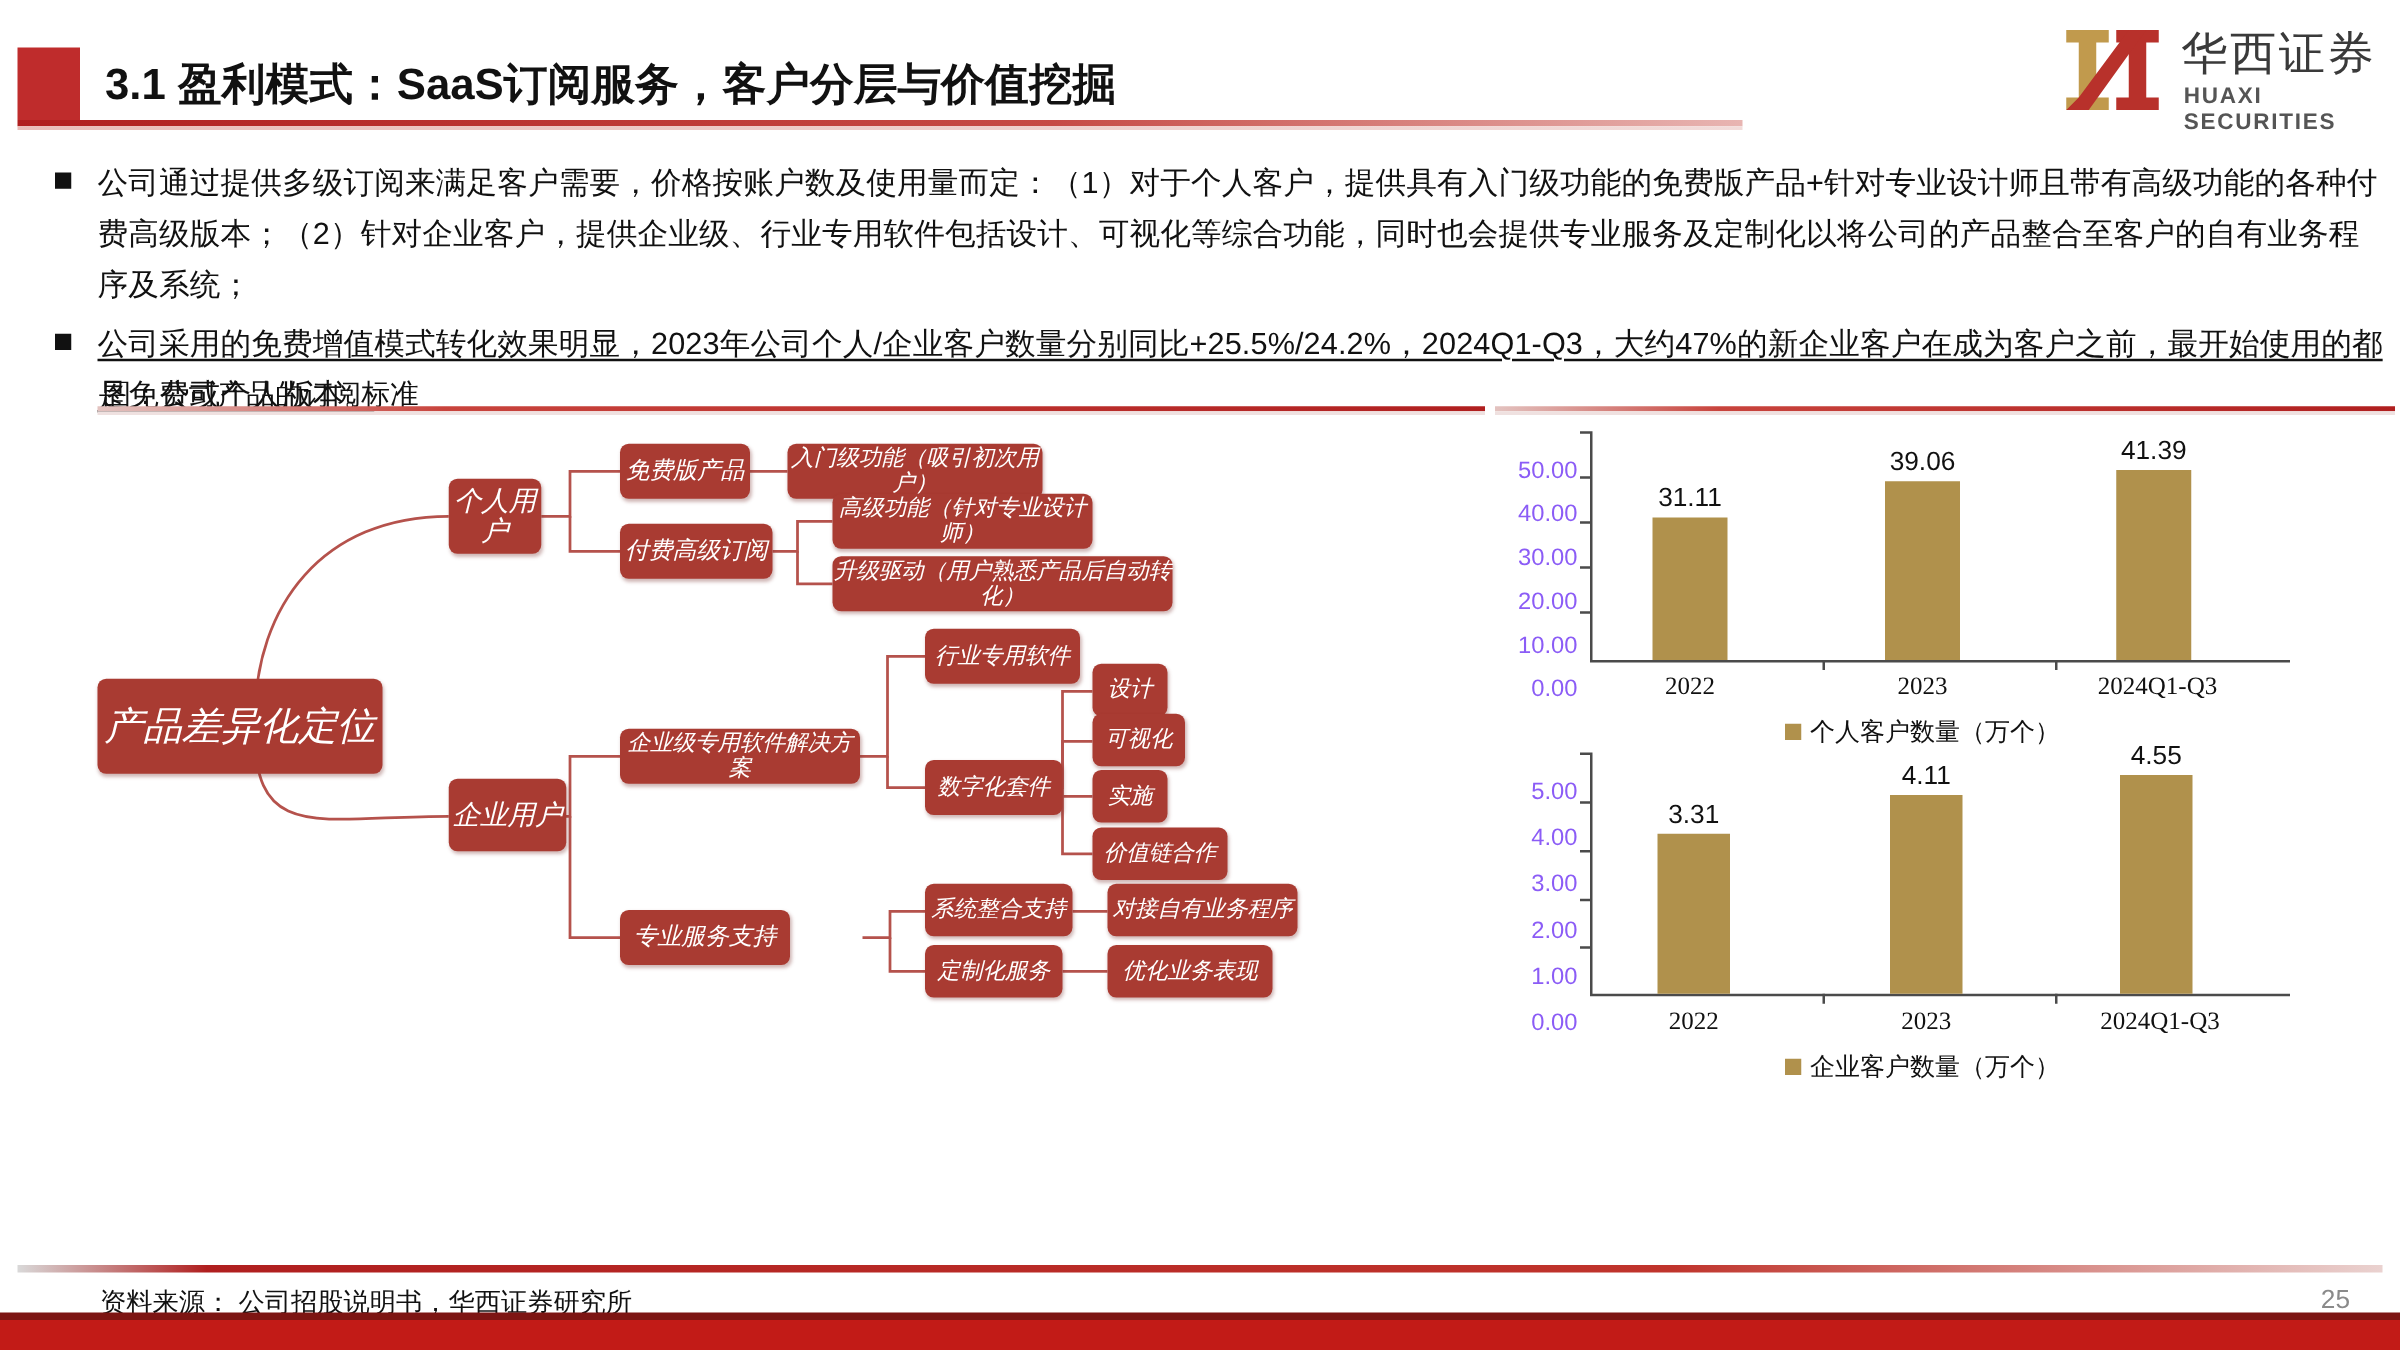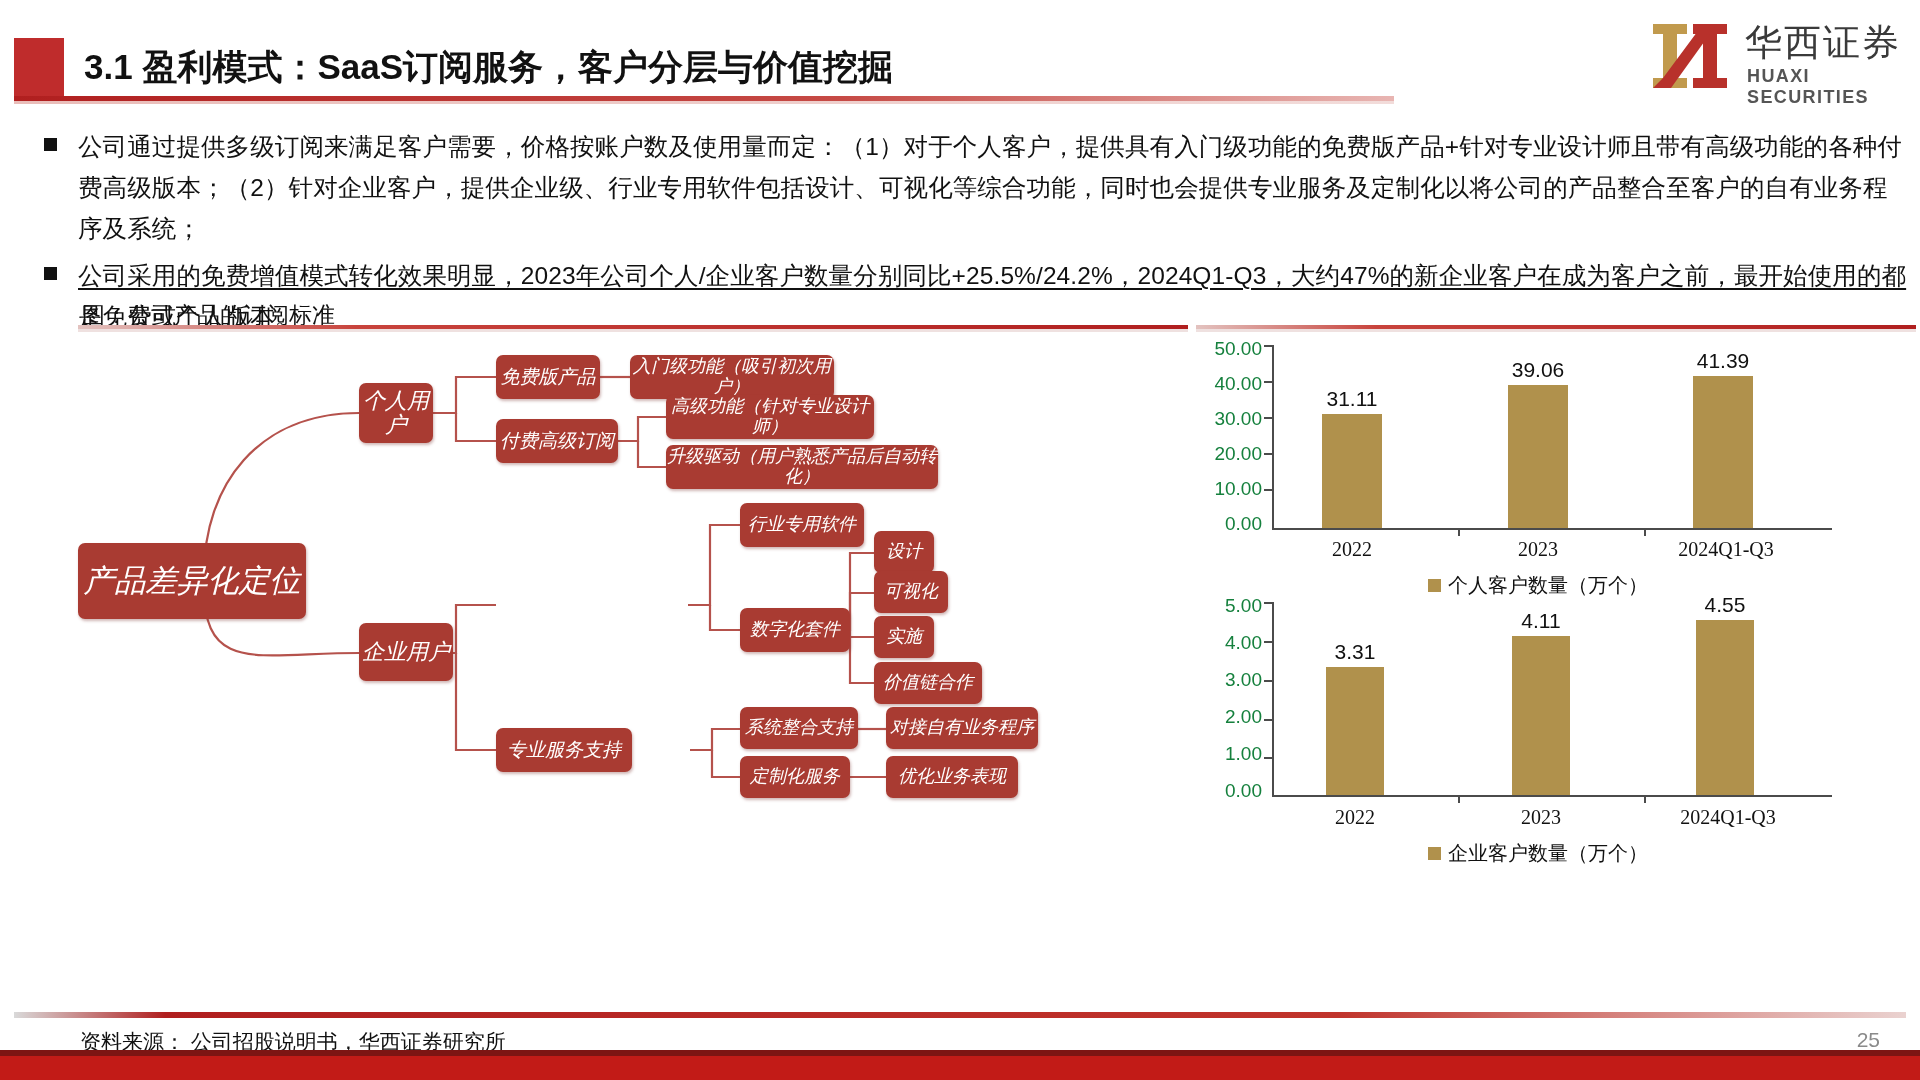--- a/index.html
+++ b/index.html
@@ -43,22 +43,22 @@
         font-family:"Liberation Serif","DejaVu Serif",serif;
         box-shadow:1px 2px 3px rgba(120,50,45,.35);
         font-style:italic;line-height:1.1;}
   .mm svg{position:absolute;left:0;top:0;width:1110px;height:700px;pointer-events:none;}
 
   
   .chart-wrap{position:absolute;}
   .chart-rule{position:absolute;left:0;top:0;width:720px;height:4px;
            background:linear-gradient(to right,#e3c3c0 0%,#c8433c 25%,#b01f1f 100%);}
   .chart-rule-b{position:absolute;left:0;top:4px;width:720px;height:3px;background:#efe1e0;}
-  .axis-lbl{position:absolute;font-size:19px;color:#15803d;text-align:right;
-            font-family:"Liberation Sans",sans-serif;}
+  .axis-lbl{position:absolute;font-size:19px;color:#8b5cf6;text-align:right;
+            font-family:"Liberation Sans",sans-serif;margin-top:28px;}
   .bar{position:absolute;background:#ad9049;background:#b0914c;}
   .bar-val{position:absolute;font-size:21px;color:#111;text-align:center;font-weight:normal;}
   .cat-lbl{position:absolute;font-size:20px;color:#111;text-align:center;
            font-family:"Liberation Serif","DejaVu Serif",serif;}
   .tick{position:absolute;background:#4b4b4b;}
   .axisline{position:absolute;background:#4b4b4b;}
   .legend{position:absolute;display:flex;align-items:center;gap:7px;font-size:20px;color:#111;
           font-family:"Liberation Serif","DejaVu Serif",serif;}
   .legend .sw{width:13px;height:13px;background:#b0914c;display:inline-block;}
 
@@ -151,20 +151,21 @@
     <div class="node" style="left:552px;top:30px;width:204px;height:44px;font-size:18px;">入门级功能（吸引初次用户）</div>
 
     <div class="node" style="left:418px;top:94px;width:122px;height:44px;font-size:19px;">付费高级订阅</div>
 
     <div class="node" style="left:588px;top:70px;width:208px;height:44px;font-size:18px;">高级功能（针对专业设计师）</div>
 
     <div class="node" style="left:588px;top:120px;width:272px;height:44px;font-size:18px;">升级驱动（用户熟悉产品后自动转化）</div>
 
     <div class="node" style="left:281px;top:298px;width:94px;height:58px;font-size:22px;">企业用户</div>
 
+    <div class="node" style="left:418px;top:258px;width:192px;height:44px;font-size:18px;">企业级专用软件解决方案</div>
 
     <div class="node" style="left:662px;top:178px;width:124px;height:44px;font-size:18px;">行业专用软件</div>
 
     <div class="node" style="left:662px;top:283px;width:110px;height:44px;font-size:18px;">数字化套件</div>
 
     <div class="node" style="left:796px;top:206px;width:60px;height:42px;font-size:18px;">设计</div>
 
     <div class="node" style="left:796px;top:246px;width:74px;height:42px;font-size:18px;">可视化</div>
 
     <div class="node" style="left:796px;top:291px;width:60px;height:42px;font-size:18px;">实施</div>

